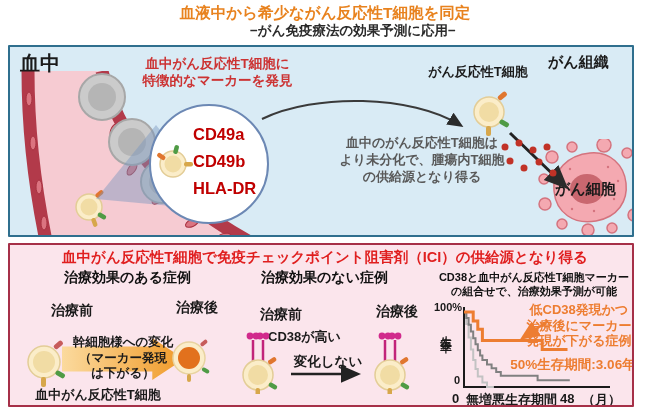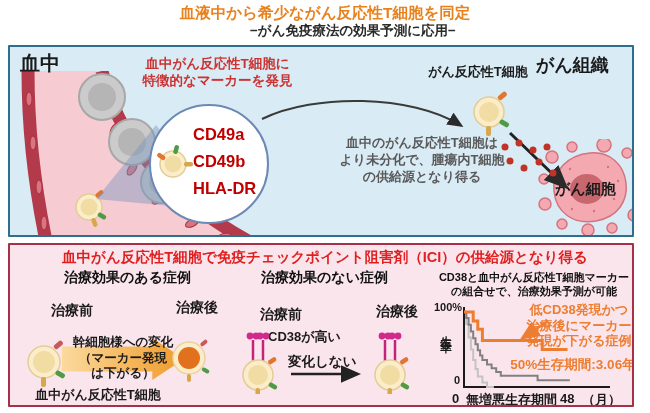--- a/index.html
+++ b/index.html
@@ -5,38 +5,38 @@
   html,body{margin:0;padding:0;background:#fff;}
   .stage{position:relative;width:650px;height:413px;background:#fff;overflow:hidden;
          font-family:"Liberation Sans","DejaVu Sans",sans-serif;color:#1a1a1a;}
   .abs{position:absolute;}
   .title{left:0;top:3px;width:650px;text-align:center;font-size:15.5px;font-weight:bold;color:#E8821E;}
   .subtitle{left:0;top:22px;width:650px;text-align:center;font-size:13.5px;font-weight:600;color:#2b2b2b;margin-left:28px;}
   .panel{position:absolute;left:8px;width:626px;border-radius:1px;overflow:hidden;box-sizing:border-box;}
   .panel.blue{top:45px;height:192px;background:#D9EBF5;border:2.5px solid #2F6F8E;}
   .panel.pink{top:243px;height:164px;background:#FBE5EC;border:2.5px solid #A63048;}
   .blood-label{left:10px;top:3px;font-size:20px;font-weight:bold;}
-  .tissue-label{left:526px;top:6px;font-size:18px;font-weight:bold;}
+  .tissue-label{left:538px;top:6px;font-size:15px;font-weight:bold;}
   .discovery{left:95px;top:8px;width:225px;text-align:center;font-size:13.5px;line-height:17px;font-weight:700;color:#CC3333;}
   .mag-circle{left:139px;top:57px;width:116px;height:116px;border-radius:50%;background:#fff;border:2px solid #6C88B4;z-index:3;}
   .marker-list{position:absolute;left:42px;top:15px;font-size:16.5px;line-height:27px;font-weight:bold;color:#C00000;white-space:nowrap;}
   .tcell-label{left:393px;top:16px;width:150px;text-align:center;font-size:13px;font-weight:600;}
   .explain{left:290px;top:87px;width:244px;text-align:center;font-size:13px;line-height:17px;font-weight:600;color:#595959;}
   .cancer-label{left:545px;top:133px;font-size:15px;font-weight:600;z-index:4;}
   .p-header{left:0;top:3px;width:630px;text-align:center;font-size:14.5px;font-weight:bold;color:#E01F1F;}
   .case-title{top:24px;text-align:center;font-size:14px;font-weight:bold;color:#111;}
   .chart-header{left:418px;top:26px;width:212px;text-align:center;font-size:11px;line-height:13.5px;font-weight:bold;color:#111;}
   .pre-post{font-size:14px;font-weight:600;text-align:right;}
   .change-arrow{left:52px;top:90px;width:122px;height:48px;
     background:linear-gradient(90deg,#FBDA9E,#F09A28);
     clip-path:polygon(0 24%,74% 24%,74% 6%,100% 50%,74% 94%,74% 76%,0 76%);}
   .change-text{left:46px;top:90px;width:134px;text-align:center;font-size:12.5px;line-height:15.5px;font-weight:600;z-index:3;}
   .cell-label{left:6px;top:141px;width:164px;text-align:center;font-size:13px;font-weight:600;}
   .cd38-note{left:258px;top:83px;font-size:13px;font-weight:600;}
-  .nochange-note{left:278px;top:108px;width:80px;text-align:left;font-size:13.5px;font-weight:600;}
+  .nochange-note{left:278px;top:108px;width:80px;text-align:center;font-size:13.5px;font-weight:600;}
   .ann{left:498px;top:57px;width:142px;text-align:center;font-size:13px;line-height:15.5px;font-weight:bold;color:#ED7D31;}
   .median{left:486px;top:111px;width:154px;text-align:center;font-size:13.5px;font-weight:bold;color:#ED7D31;}
   .axis-lab{font-size:11px;font-weight:600;z-index:3;}
   .ylab{left:428px;top:82px;writing-mode:vertical-rl;font-size:11.5px;font-weight:600;letter-spacing:2px;z-index:3;}
   .xrow{font-size:13px;font-weight:600;z-index:3;}
 </style>
 </head>
 <body>
 
 <div class="stage">

